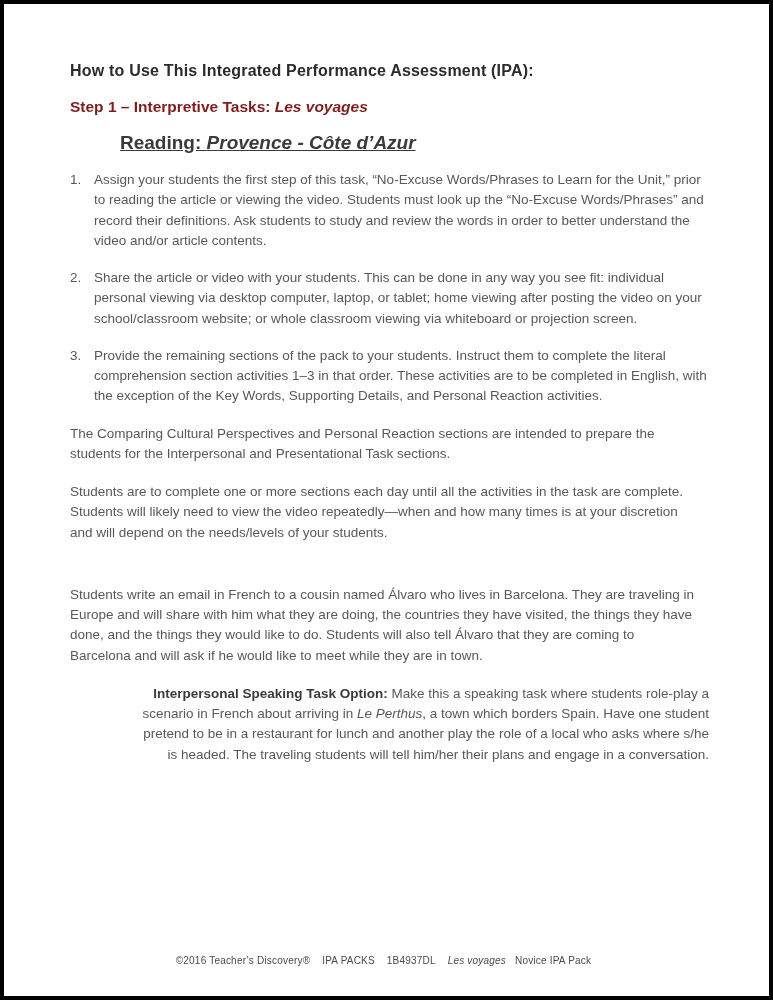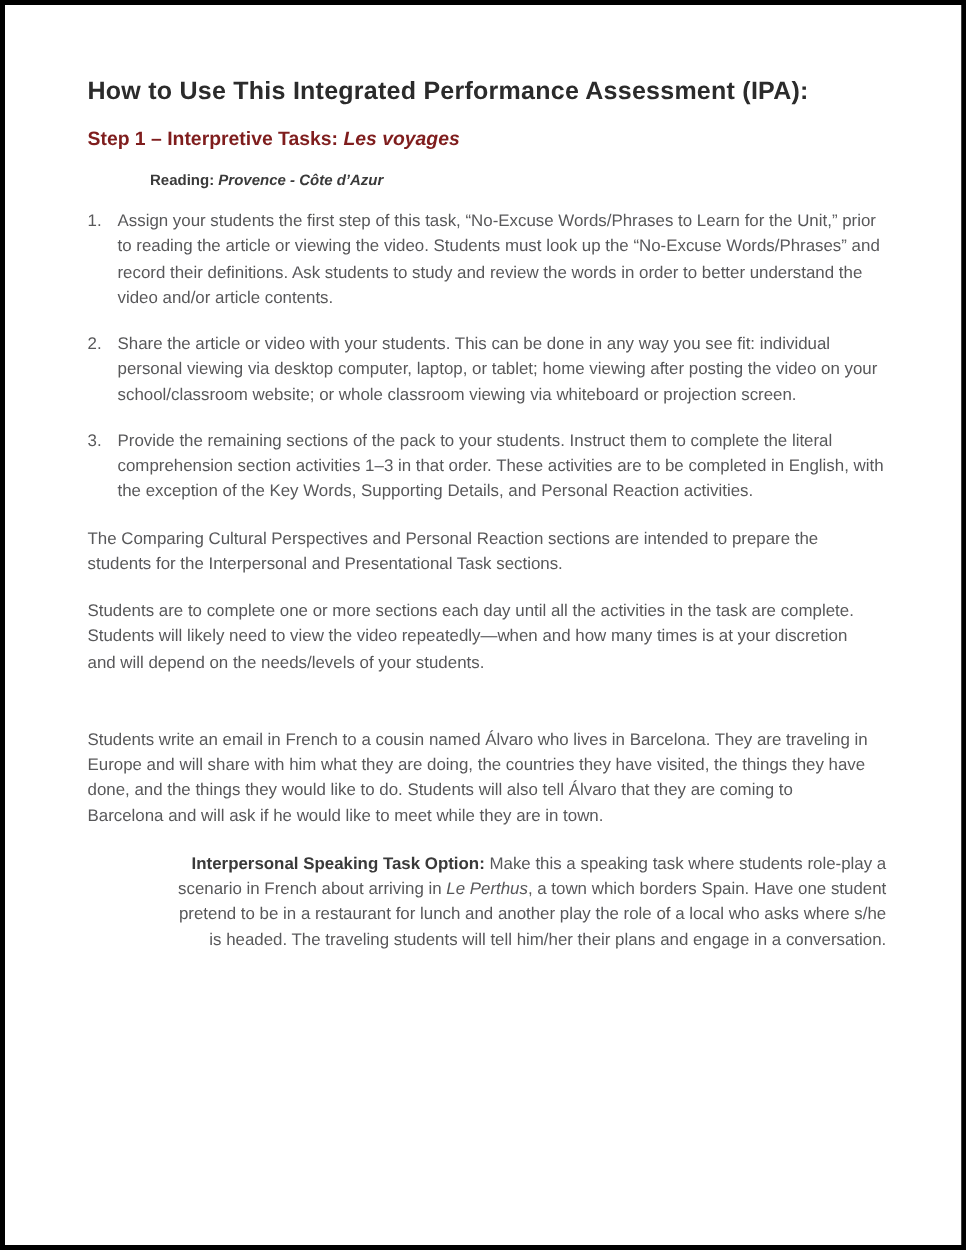--- a/index.html
+++ b/index.html
@@ -15,37 +15,38 @@
     box-sizing: border-box;
     border: 4px solid #000000;
     background: #ffffff;
     overflow: hidden;
   }
   .content {
     padding: 58px 60px 0 66px;
   }
   .title {
     margin: 0 0 18px 0;
-    font-size: 20px;
+    font-size: 16px;
     font-weight: 700;
     color: #2b2b2b;
     letter-spacing: 0.2px;
   }
   .step-heading {
     margin: 0 0 16px 0;
     font-size: 15.5px;
     font-weight: 700;
     color: #7f1d1d;
   }
   .step-heading em { font-style: italic; }
   .sub-line {
     margin: 0 0 16px 50px;
-    font-size: 12px;
+    font-size: 19px;
     font-weight: 700;
     color: #3a3a3a;
+    text-decoration: underline;
   }
   .sub-line em { font-style: italic; font-weight: 700; }
   .body-text {
     font-size: 13.5px;
     line-height: 1.5;
     color: #58585a;
   }
   .num-list { margin: 4px 0 0 0; }
   .num-item {
     display: flex;
@@ -118,13 +119,16 @@
 
     <div class="gap-before-step2"></div>
 
 
     <p class="body-text para">Students write an email in French to a cousin named Álvaro who lives in Barcelona. They are traveling in Europe and will share with him what they are doing, the countries they have visited, the things they have done, and the things they would like to do. Students will also tell Álvaro that they are coming to Barcelona and will ask if he would like to meet while they are in town.</p>
 
     <p class="body-text option-para"><span class="lead">Interpersonal Speaking Task Option: </span><span>Make this a speaking task where students role-play a scenario in French about arriving in </span><em>Le Perthus</em><span>, a town which borders Spain. Have one student pretend to be in a restaurant for lunch and another play the role of a local who asks where s/he is headed. The traveling students will tell him/her their plans and engage in a conversation.</span></p>
 
   </div>
 
+  <div class="footer">
+    <span>©2016 Teacher’s Discovery®</span><span>IPA PACKS</span><span>1B4937DL</span><span><em>Les voyages</em> <span>Novice IPA Pack</span></span>
+  </div>
 </div>
 
 </body></html>

